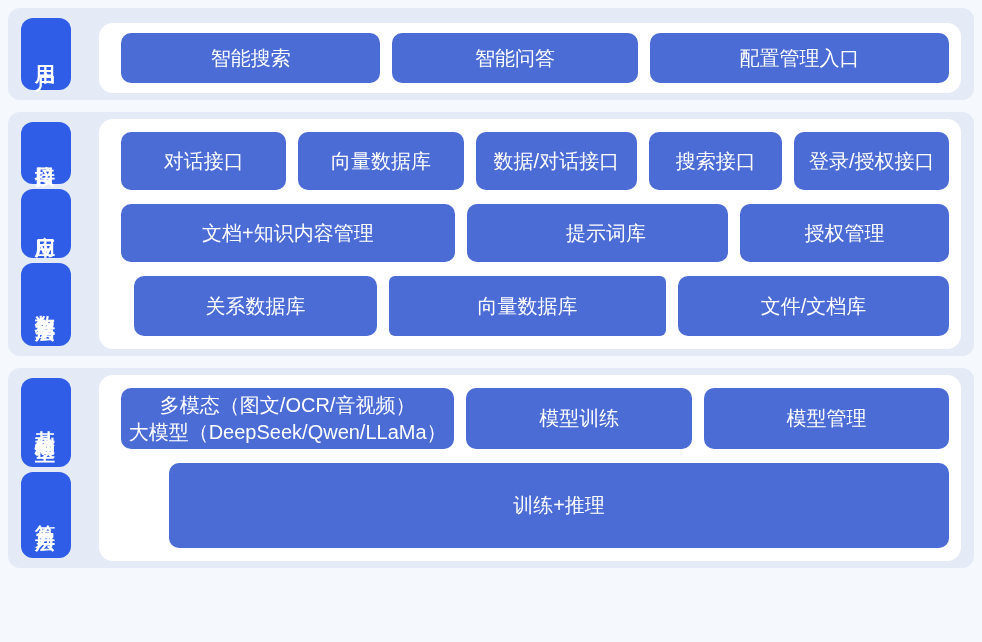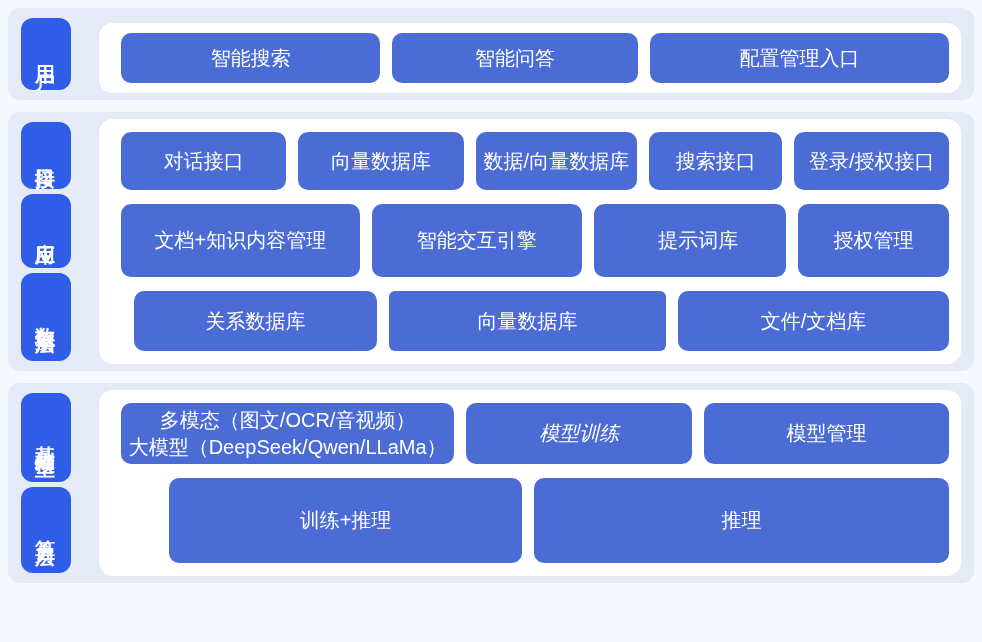--- a/index.html
+++ b/index.html
@@ -95,35 +95,32 @@
       </div>
       <div class="panel">
         <div class="row" style="height: 58px;">
           <div class="node" style="flex: 172 1 0px;">
             <div>对话接口</div>
           </div>
           <div class="node" style="flex: 172 1 0px;">
             <div>向量数据库</div>
           </div>
           <div class="node" style="flex: 168 1 0px;">
-            <div>数据/向量数据库</div>
+            <div>数据/对话接口</div>
           </div>
           <div class="node" style="flex: 136 1 0px;">
             <div>搜索接口</div>
           </div>
           <div class="node" style="flex: 160 1 0px;">
             <div>登录/授权接口</div>
           </div>
         </div>
-        <div class="row" style="height: 73px;">
+        <div class="row" style="height: 58px;">
           <div class="node" style="flex: 258 1 0px;">
             <div>文档+知识内容管理</div>
-          </div>
-          <div class="node" style="flex: 225 1 0px;">
-            <div>智能交互引擎</div>
           </div>
           <div class="node" style="flex: 186 1 0px; padding-left: 23px;">
             <div>提示词库</div>
           </div>
           <div class="node" style="flex: 158 1 0px;">
             <div>授权管理</div>
           </div>
         </div>
         <div class="row" style="height: 60px; margin-left: 13px;">
           <div class="node" style="flex: 256 1 0px;">
@@ -142,30 +139,27 @@
       <div class="labels">
         <div class="layer-label" style="flex-grow: 105;">基础模型</div>
         <div class="layer-label" style="flex-grow: 101;">算力层</div>
       </div>
       <div class="panel">
         <div class="row" style="height: 61px;">
           <div class="node" style="flex: 338 1 0px;">
             <div>多模态（图文/OCR/音视频）</div>
             <div>大模型（DeepSeek/Qwen/LLaMa）</div>
           </div>
-          <div class="node" style="flex: 225 1 0px; font-style: italic;">
+          <div class="node" style="flex: 225 1 0px;">
             <div>模型训练</div>
           </div>
           <div class="node" style="flex: 245 1 0px; text-align: right;">
             <div>模型管理</div>
           </div>
         </div>
         <div class="row" style="height: 85px;">
           <div class="node" style="flex: 385 1 0px; margin-left: 48px;">
             <div>训练+推理</div>
           </div>
-          <div class="node" style="flex: 455 1 0px;">
-            <div>推理</div>
-          </div>
         </div>
       </div>
     </section>
   </main>
 
 </body></html>

